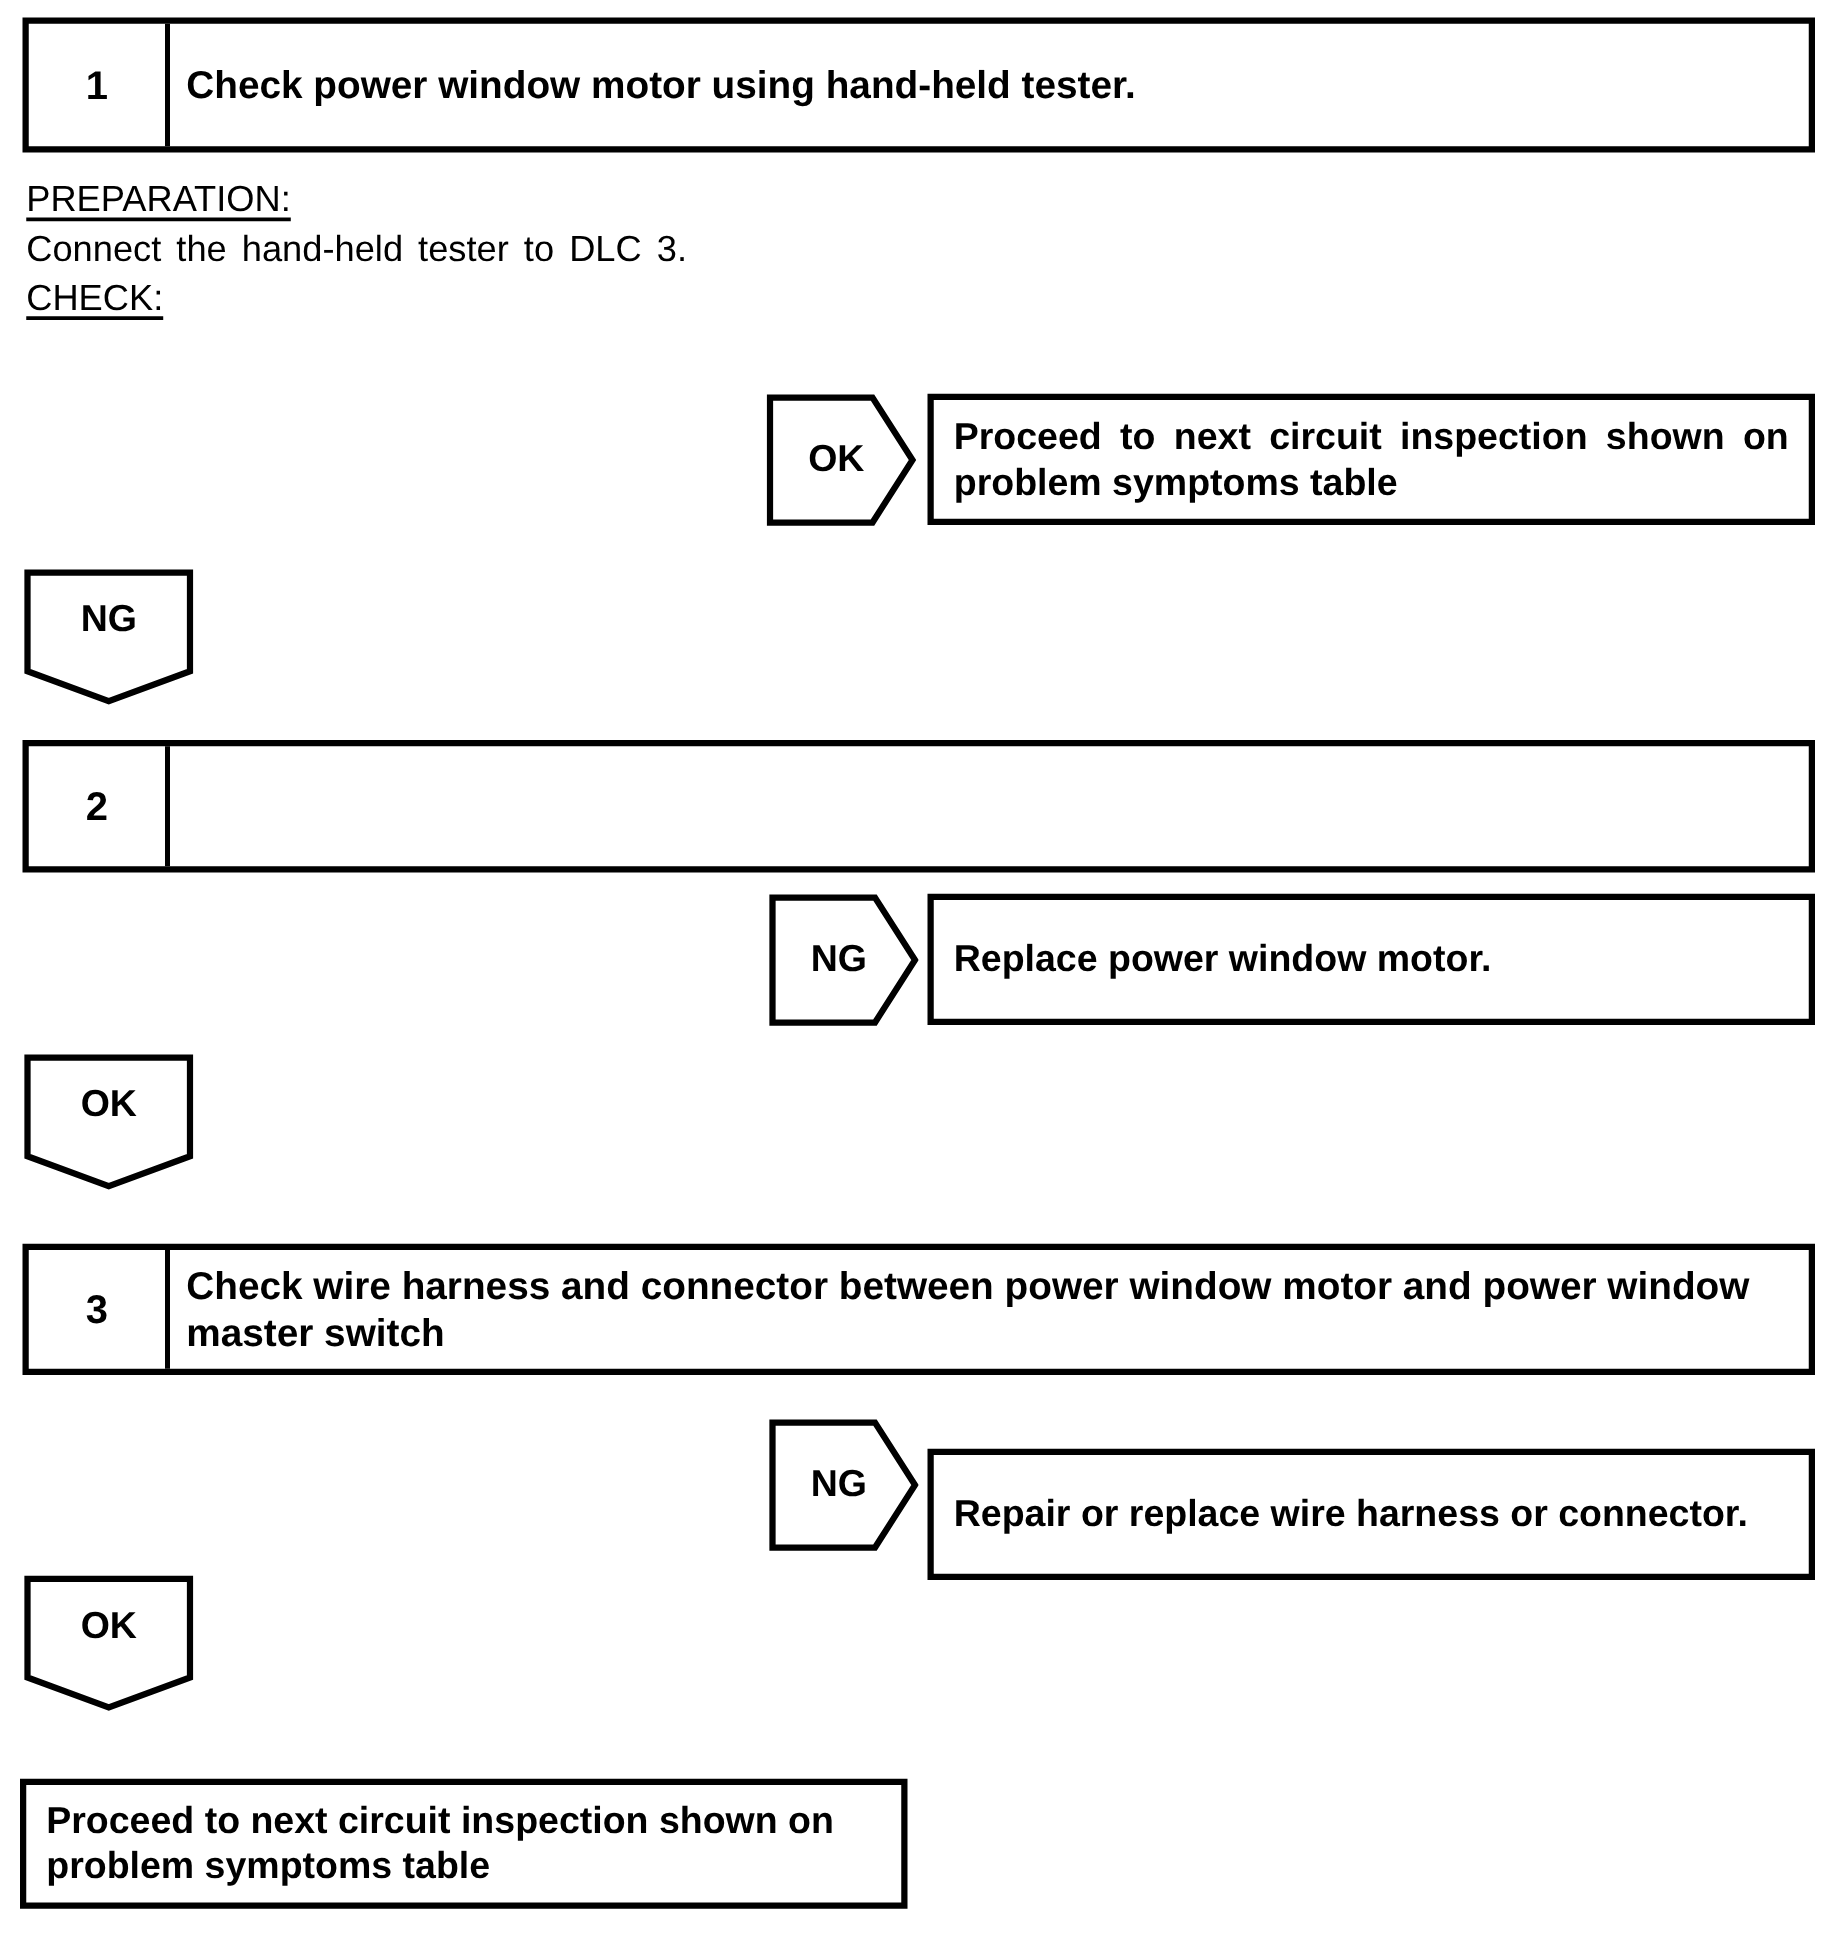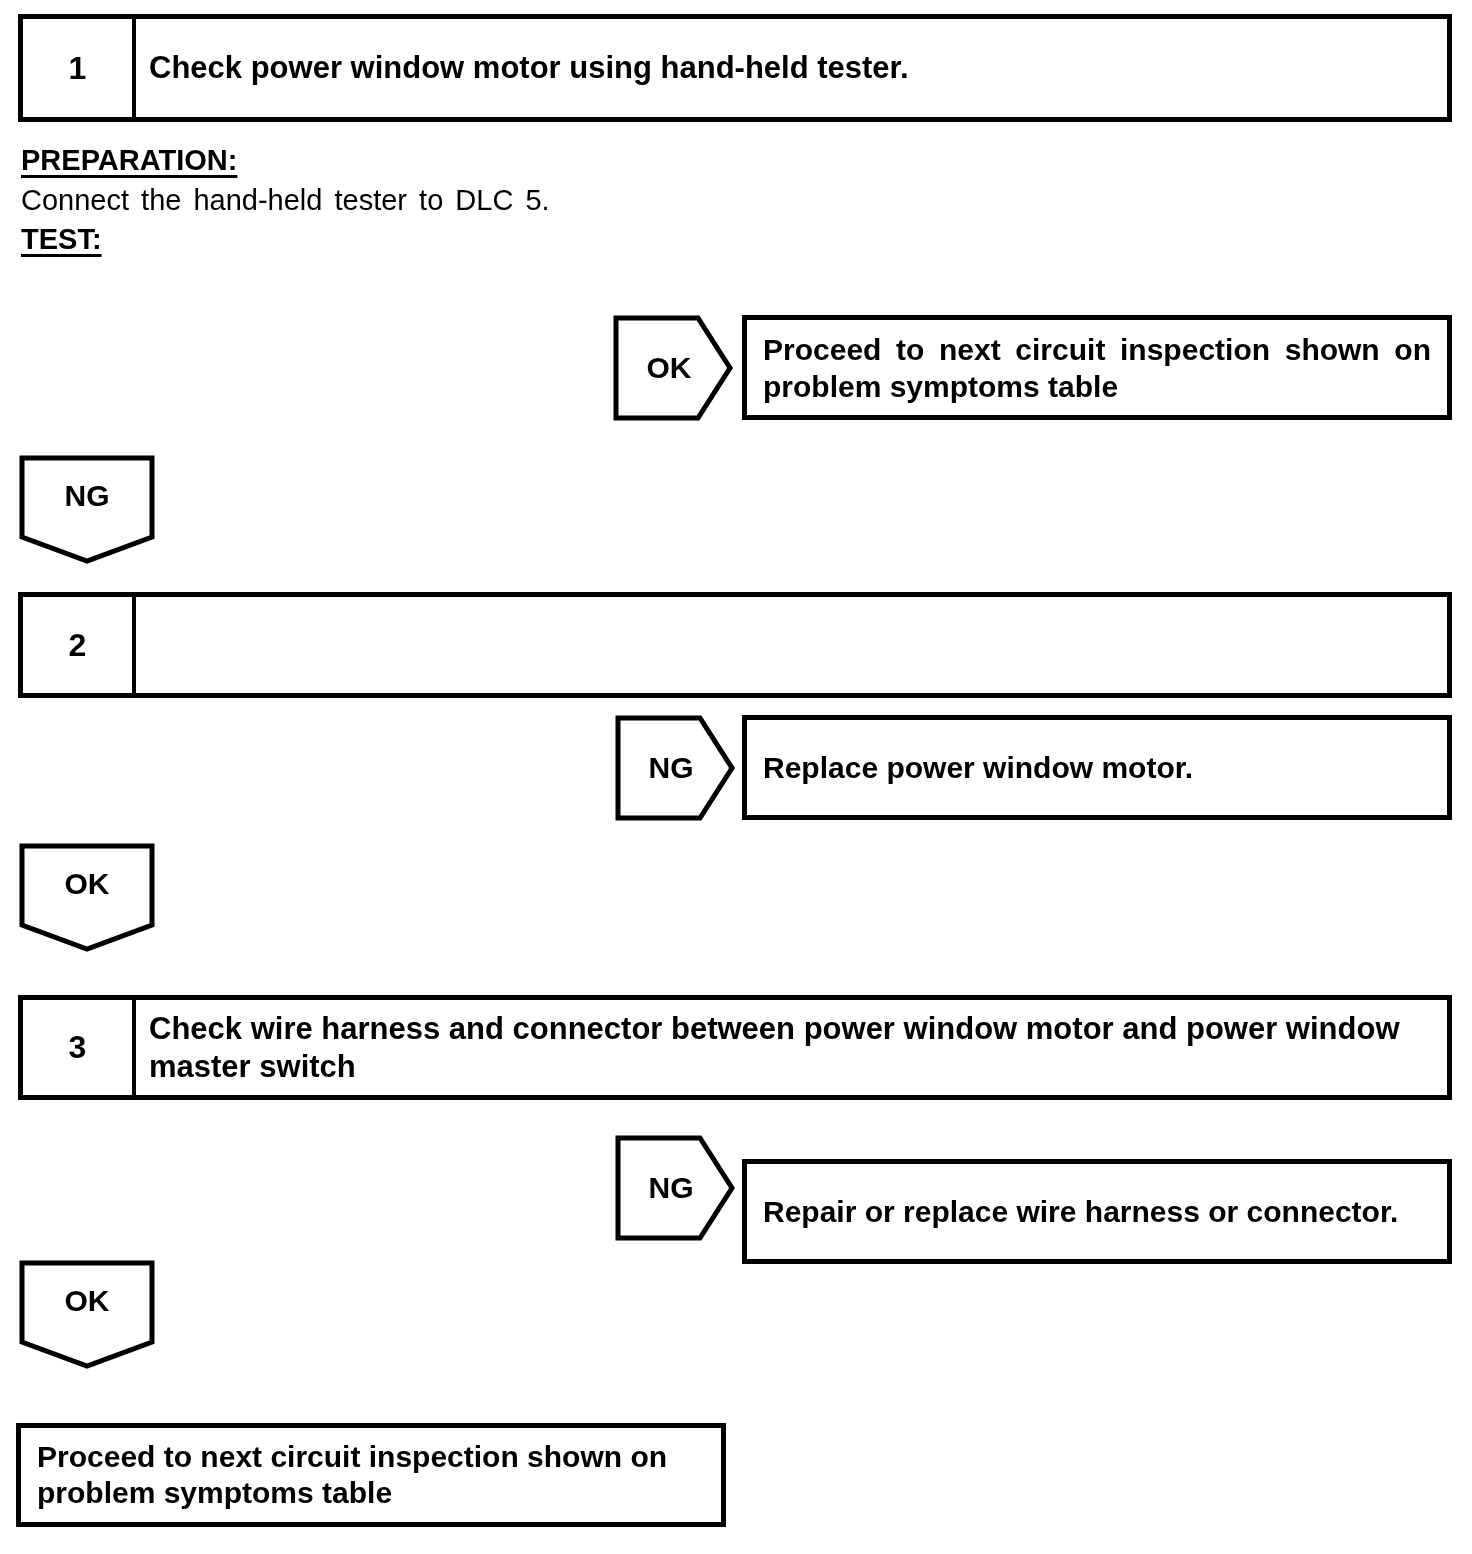--- a/index.html
+++ b/index.html
@@ -47,21 +47,21 @@
   
   .details {
     position: absolute;
     left: 21px;
     top: 141px;
     font-size: 29px;
     line-height: 39.5px;
     word-spacing: 4px;
   }
   .details .u-label span {
-    font-weight: bold;
+    font-weight: normal;
     text-decoration: underline;
     text-decoration-thickness: 3px;
     text-underline-offset: 5px;
     text-align: right;
   }
 
   
   .arrow-right { position: absolute; width: 120px; height: 106px; }
   .arrow-right svg { position: absolute; left: 0; top: 0; display: block; }
   .arrow-right .shape-label {
@@ -120,22 +120,22 @@
 
   <div class="step-box" style="top:14px; height:98px;">
     <div class="step-num">1</div>
     <div class="step-title">
       <div class="step-title-text">Check power window motor using hand-held tester.</div>
     </div>
   </div>
 
   <div class="details">
     <div class="u-label"><span>PREPARATION:</span></div>
-    <div>Connect the hand-held tester to DLC 5.</div>
-    <div class="u-label"><span>TEST:</span></div>
+    <div>Connect the hand-held tester to DLC 3.</div>
+    <div class="u-label"><span>CHECK:</span></div>
   </div>
 
   <div class="arrow-right" style="left:613px; top:315px;">
     <svg width="120" height="106" viewBox="0 0 120 106">
       <polygon points="3,3 85,3 117,53 85,103 3,103" fill="#ffffff" stroke="#000000" stroke-width="5"></polygon>
     </svg>
     <div class="shape-label">OK</div>
   </div>
   <div class="result-box" style="top:315px;">
     <div class="justify">Proceed to next circuit inspection shown on problem symptoms table</div>

